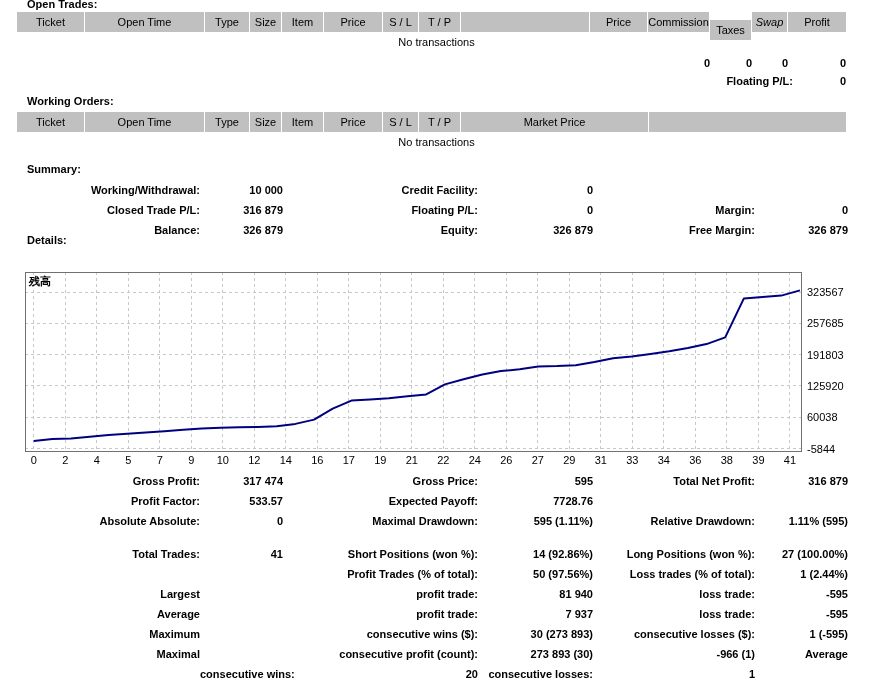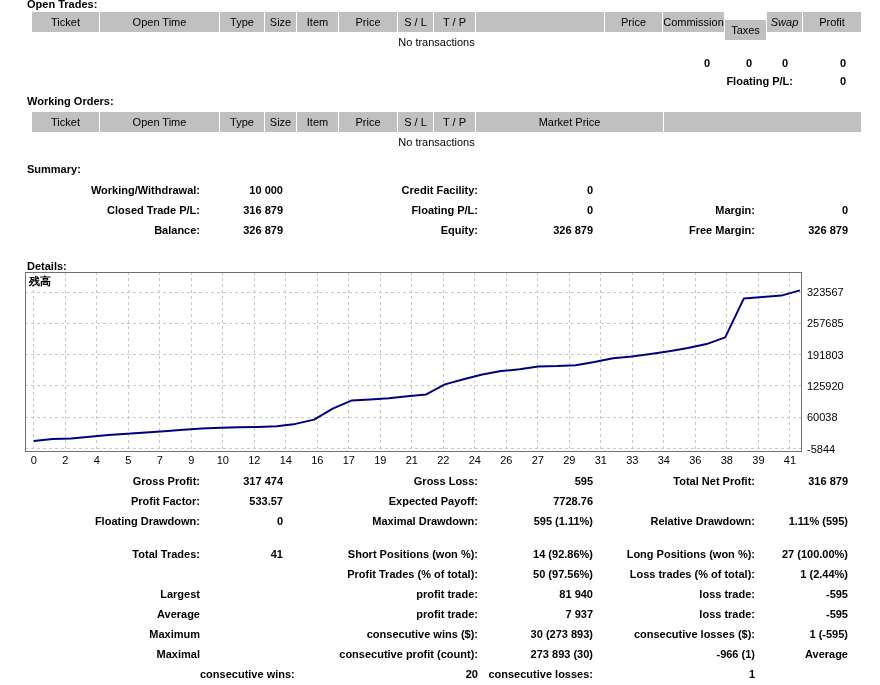--- a/index.html
+++ b/index.html
@@ -3,21 +3,21 @@
 <meta charset="utf-8">
 <style>
   html,body{margin:0;padding:0;}
   body{
     position:relative;width:880px;height:685px;background:#ffffff;
     font-family:"Liberation Sans",sans-serif;font-size:11px;color:#000;
     overflow:hidden;
   }
   .abs{position:absolute;}
   .heading{left:27px;font-weight:bold;white-space:nowrap;}
-  .htable{left:32px;width:829px;height:20px;display:flex;}
+  .htable{left:17px;width:829px;height:20px;display:flex;}
   .htable .cell{
     background:#c0c0c0;border-right:1px solid #ffffff;box-sizing:border-box;
     display:flex;align-items:center;justify-content:center;height:20px;
     font-weight:normal;white-space:nowrap;overflow:hidden;
   }
   .htable .cell:last-child{border-right:none;}
   .notrans{left:22px;width:829px;text-align:center;font-weight:normal;}
   .totalsrow{left:22px;width:829px;display:flex;}
   .totalsrow .tcell{box-sizing:border-box;text-align:right;padding-right:5px;font-weight:bold;height:16px;line-height:16px;}
   .floatrow{left:22px;width:829px;display:flex;font-weight:bold;}
@@ -99,21 +99,21 @@
     <div class="g">Margin:</div>
     <div class="g">0</div>
     <div class="g">Balance:</div>
     <div class="g">326 879</div>
     <div class="g">Equity:</div>
     <div class="g">326 879</div>
     <div class="g">Free Margin:</div>
     <div class="g">326 879</div>
   </div>
 
-<div class="abs heading" style="top:260px;">Details:</div>
+<div class="abs heading" style="top:234px;">Details:</div>
 <svg class="abs" style="top:268px;left:0;" width="880" height="200" id="balance-chart-svg">
     <rect x="25" y="4" width="777" height="180" fill="#ffffff"></rect>
     <line x1="25" y1="180.5" x2="802" y2="180.5" stroke="#c8c8c8" stroke-dasharray="3,3" shape-rendering="crispEdges"></line>
     <text x="807" y="184.5" font-size="11" fill="#000">-5844</text>
     <line x1="25" y1="149.2" x2="802" y2="149.2" stroke="#c8c8c8" stroke-dasharray="3,3" shape-rendering="crispEdges"></line>
     <text x="807" y="153.2" font-size="11" fill="#000">60038</text>
     <line x1="25" y1="117.9" x2="802" y2="117.9" stroke="#c8c8c8" stroke-dasharray="3,3" shape-rendering="crispEdges"></line>
     <text x="807" y="121.9" font-size="11" fill="#000">125920</text>
     <line x1="25" y1="86.6" x2="802" y2="86.6" stroke="#c8c8c8" stroke-dasharray="3,3" shape-rendering="crispEdges"></line>
     <text x="807" y="90.6" font-size="11" fill="#000">191803</text>
@@ -172,31 +172,31 @@
     <line x1="789.9" y1="4" x2="789.9" y2="184" stroke="#c8c8c8" stroke-dasharray="3,3" shape-rendering="crispEdges"></line>
     <text x="789.9" y="196" font-size="11" fill="#000" text-anchor="middle">41</text>
     <polyline points="33.7,173.0 52.4,171.1 71.1,170.6 89.8,168.7 108.5,167.0 127.2,165.8 145.8,164.4 164.5,163.2 183.2,161.8 201.9,160.6 220.6,159.7 239.3,159.2 258.0,159.0 276.7,158.2 295.4,155.9 314.1,151.6 332.7,140.7 351.4,132.6 370.1,131.6 388.8,130.2 407.5,128.3 426.2,126.4 444.9,116.4 463.6,111.2 482.3,106.5 501.0,103.1 519.6,101.2 538.3,98.4 557.0,98.1 575.7,97.2 594.4,94.1 613.1,90.3 631.8,88.4 650.5,86.0 669.2,83.2 687.9,79.9 706.5,76.1 725.2,69.4 743.9,30.4 762.6,29.0 781.3,27.6 800.0,22.4" fill="none" stroke="#000080" stroke-width="2" stroke-linejoin="round"></polyline>
     <rect x="25.5" y="4.5" width="776" height="179" fill="none" stroke="#707070" shape-rendering="crispEdges"></rect>
     <text x="29" y="17" font-size="11" font-weight="bold" fill="#000">残高</text>
   </svg>
 
 <div class="abs statgrid" style="top:471px;" id="stats-top-grid">
     <div class="g">Gross Profit:</div>
     <div class="g">317 474</div>
-    <div class="g">Gross Loss:</div>
+    <div class="g">Gross Price:</div>
     <div class="g">595</div>
     <div class="g">Total Net Profit:</div>
     <div class="g">316 879</div>
     <div class="g">Profit Factor:</div>
     <div class="g">533.57</div>
     <div class="g">Expected Payoff:</div>
     <div class="g">7728.76</div>
     <div class="g"></div>
     <div class="g"></div>
-    <div class="g">Floating Drawdown:</div>
+    <div class="g">Absolute Absolute:</div>
     <div class="g">0</div>
     <div class="g">Maximal Drawdown:</div>
     <div class="g">595 (1.11%)</div>
     <div class="g">Relative Drawdown:</div>
     <div class="g">1.11% (595)</div>
   </div>
 <div class="abs statgrid" style="top:544px;" id="stats-bottom-grid">
     <div class="g">Total Trades:</div>
     <div class="g">41</div>
     <div class="g">Short Positions (won %):</div>

